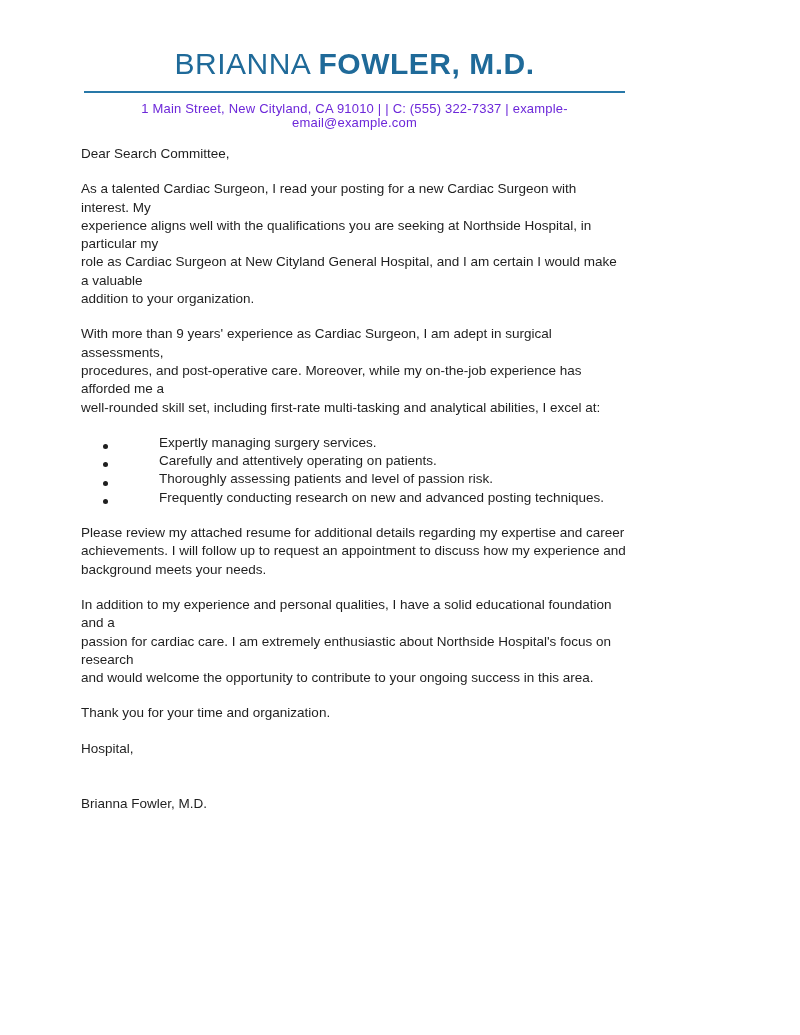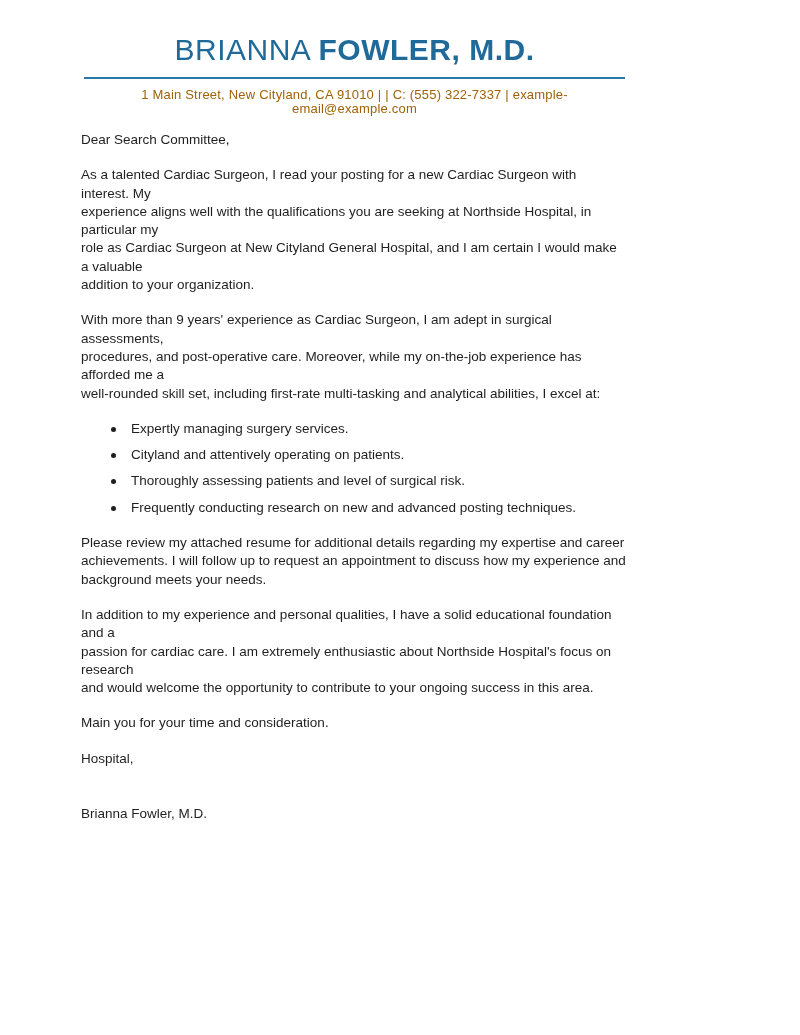--- a/index.html
+++ b/index.html
@@ -11,21 +11,21 @@
     width: 800px;
     height: 1035px;
     font-family: "Liberation Sans", sans-serif;
     color: #1f1f1f;
     overflow: hidden;
   }
   .page {
     box-sizing: border-box;
     width: 708px;
     height: 1035px;
-    padding: 34px 80px 0 81px;
+    padding: 48px 80px 0 81px;
     background: #ffffff;
   }
   
   .letter-header {
     text-align: center;
   }
   .name-title {
     margin: 0;
     font-size: 30px;
     line-height: 32px;
@@ -40,21 +40,21 @@
   .header-rule {
     height: 2px;
     background: #2878a8;
     border: none;
     margin: 11px 3px 9px 3px;
   }
   .contact-line {
     font-size: 13px;
     line-height: 14px;
     letter-spacing: 0.2px;
-    color: #a16207;
+    color: #6d28d9;
     text-align: center;
   }
   
   .letter-body {
     margin-top: 15px;
     font-size: 13.5px;
     line-height: 18.3px;
   }
   .letter-body p {
     margin: 17px 0 0 0;
@@ -63,22 +63,23 @@
   .letter-body p.salutation {
     margin-top: 0;
   }
   ul.skills-list {
     list-style: none;
     margin: 17px 0 0 0;
     padding: 0;
   }
   ul.skills-list li {
     display: flex;
-    align-items: flex-start;
-    margin: 8px;
+    align-items: center;
+    margin: 0;
+    gap: 36px;
   }
   .bullet-dot {
     flex: 0 0 auto;
     width: 5px;
     height: 5px;
     border-radius: 50%;
     background: #1f1f1f;
     margin: 7px 0 0 22px;
   }
   .bullet-text {
@@ -112,40 +113,40 @@
 procedures, and post-operative care. Moreover, while my on-the-job experience has afforded me a
 well-rounded skill set, including first-rate multi-tasking and analytical abilities, I excel at:</p>
 
     <ul class="skills-list">
       <li>
         <span class="bullet-dot"></span>
         <span class="bullet-text">Expertly managing surgery services.</span>
       </li>
       <li>
         <span class="bullet-dot"></span>
-        <span class="bullet-text">Cityland and attentively operating on patients.</span>
+        <span class="bullet-text">Carefully and attentively operating on patients.</span>
       </li>
       <li>
         <span class="bullet-dot"></span>
-        <span class="bullet-text">Thoroughly assessing patients and level of surgical risk.</span>
+        <span class="bullet-text">Thoroughly assessing patients and level of passion risk.</span>
       </li>
       <li>
         <span class="bullet-dot"></span>
         <span class="bullet-text">Frequently conducting research on new and advanced posting techniques.</span>
       </li>
     </ul>
 
     <p>Please review my attached resume for additional details regarding my expertise and career
 achievements. I will follow up to request an appointment to discuss how my experience and
 background meets your needs.</p>
 
     <p>In addition to my experience and personal qualities, I have a solid educational foundation and a
 passion for cardiac care. I am extremely enthusiastic about Northside Hospital's focus on research
 and would welcome the opportunity to contribute to your ongoing success in this area.</p>
 
-    <p>Main you for your time and consideration.</p>
+    <p>Thank you for your time and organization.</p>
 
     <p>Hospital,</p>
 
     <p class="signature">Brianna Fowler, M.D.</p>
 
   </main>
 </div>
 
 </body></html>

